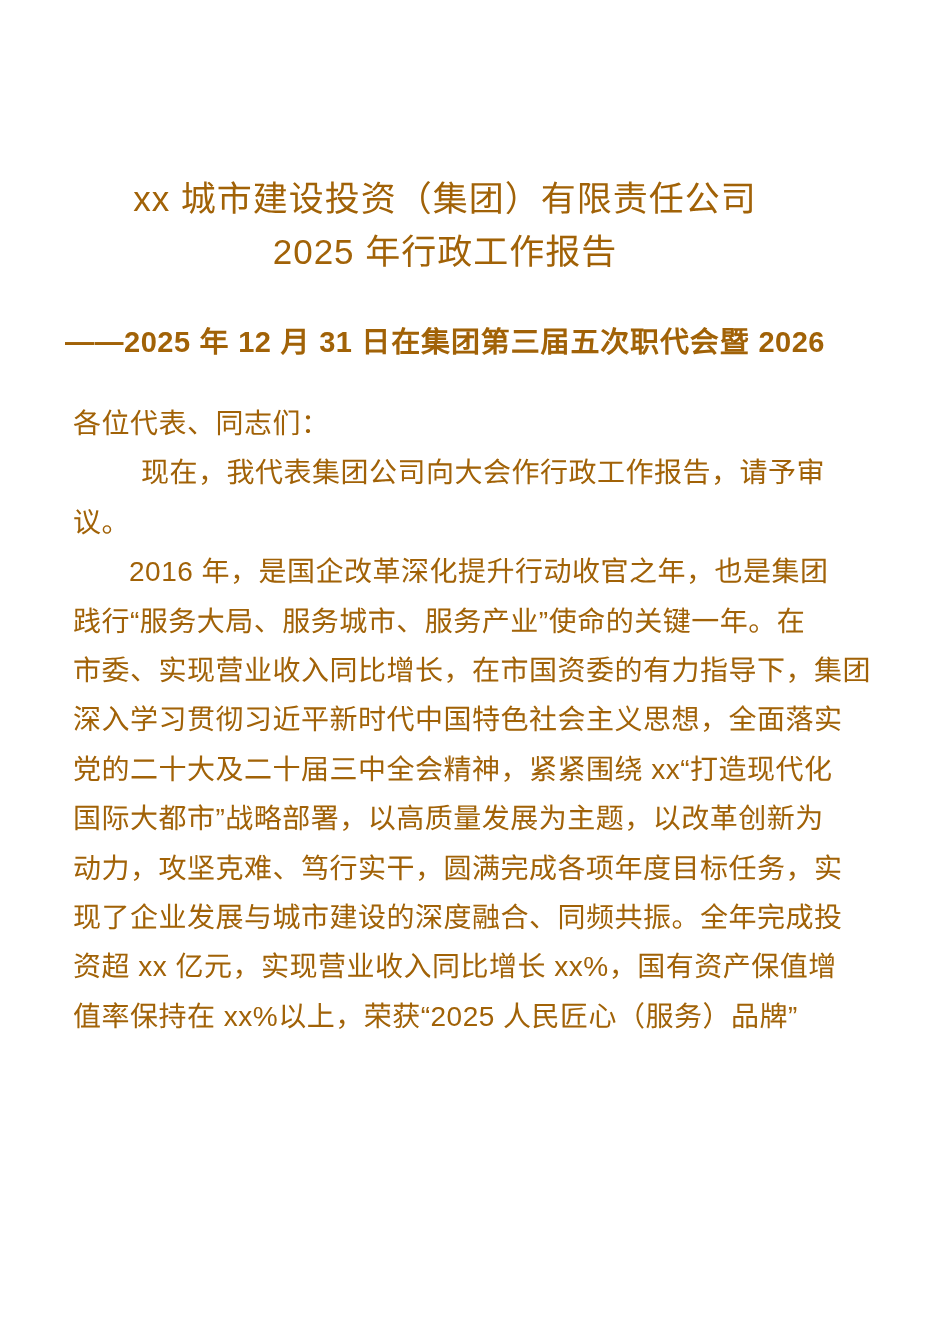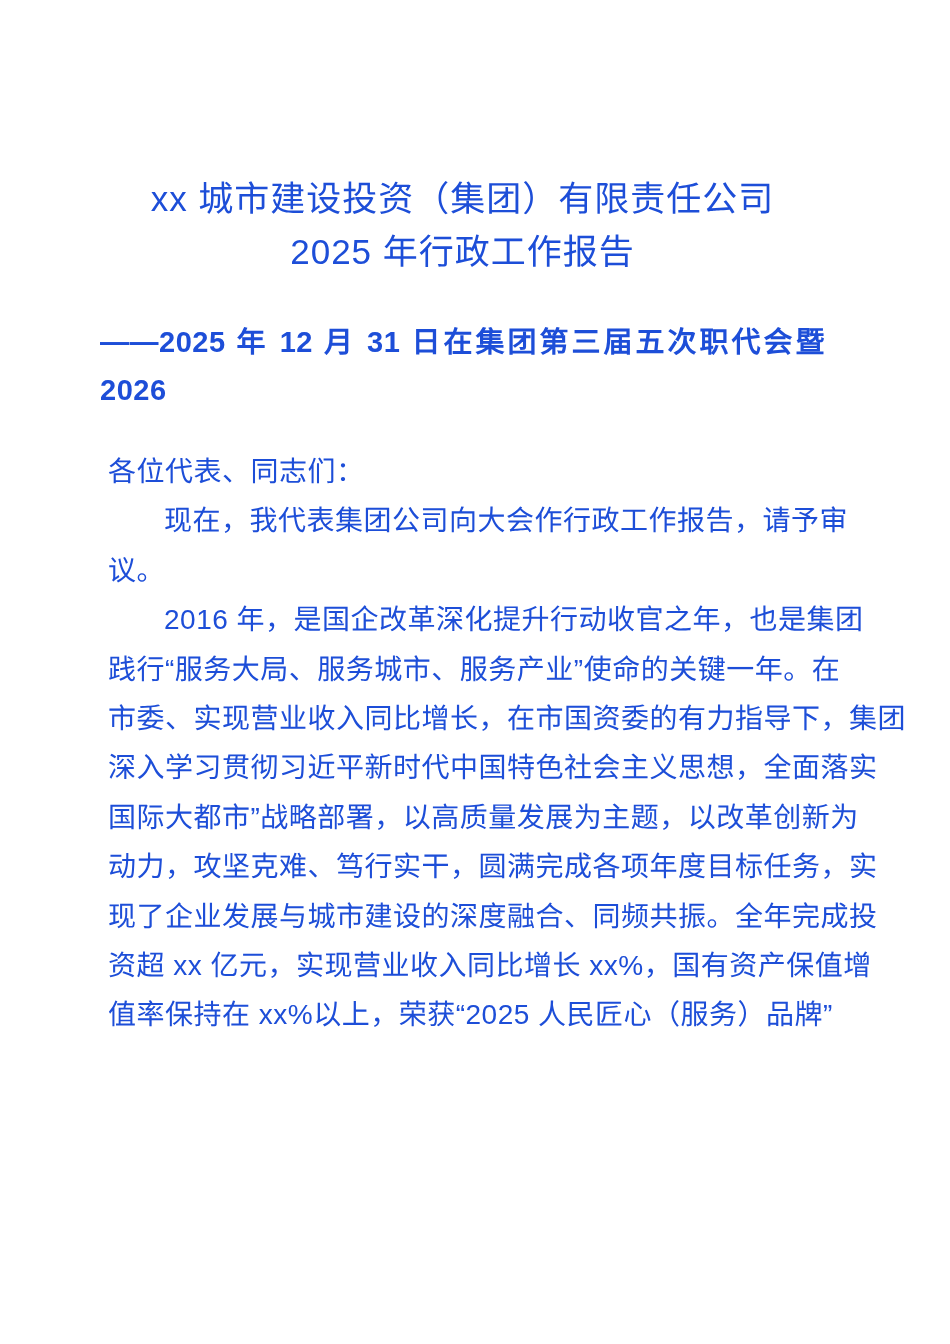--- a/index.html
+++ b/index.html
@@ -6,23 +6,23 @@
     margin: 0;
     padding: 0;
     background: #ffffff;
   }
   .page {
     position: relative;
     width: 950px;
     height: 1344px;
     margin: 0 auto;
     background: #ffffff;
-    color: #1d4ed8;
+    color: #a16207;
     box-sizing: border-box;
-    padding: 172px 125px 0 100px;
+    padding: 172px 125px 0 65px;
     font-family: "Liberation Sans", "DejaVu Sans", sans-serif;
     overflow: hidden;
   }
   .title-block {
     text-align: center;
   }
   .title-line {
     font-size: 35px;
     line-height: 53px;
     font-weight: 400;
@@ -51,20 +51,21 @@
   .body-line {
     font-size: 28px;
     line-height: 49.4px;
     font-weight: 400;
     white-space: nowrap;
     letter-spacing: 0.5px;
     margin-left: 8px;
   }
   .body-line.indent {
     padding-left: 56px;
+    text-align: right;
   }
 </style>
 </head>
 <body>
 
 <div class="page">
 
   <div class="title-block">
     <div class="title-line">xx 城市建设投资（集团）有限责任公司</div>
     <div class="title-line">2025 年行政工作报告</div>
@@ -75,20 +76,21 @@
   </div>
 
   <div class="body-block">
       <div class="body-line">各位代表、同志们：</div>
       <div class="body-line indent">现在，我代表集团公司向大会作行政工作报告，请予审</div>
       <div class="body-line">议。</div>
       <div class="body-line indent">2016 年，是国企改革深化提升行动收官之年，也是集团</div>
       <div class="body-line">践行“服务大局、服务城市、服务产业”使命的关键一年。在</div>
       <div class="body-line">市委、实现营业收入同比增长，在市国资委的有力指导下，集团</div>
       <div class="body-line">深入学习贯彻习近平新时代中国特色社会主义思想，全面落实</div>
+      <div class="body-line">党的二十大及二十届三中全会精神，紧紧围绕 xx“打造现代化</div>
       <div class="body-line">国际大都市”战略部署，以高质量发展为主题，以改革创新为</div>
       <div class="body-line">动力，攻坚克难、笃行实干，圆满完成各项年度目标任务，实</div>
       <div class="body-line">现了企业发展与城市建设的深度融合、同频共振。全年完成投</div>
       <div class="body-line">资超 xx 亿元，实现营业收入同比增长 xx%，国有资产保值增</div>
       <div class="body-line">值率保持在 xx%以上，荣获“2025 人民匠心（服务）品牌”</div>
     </div>
 
 </div>
 
 </body></html>

